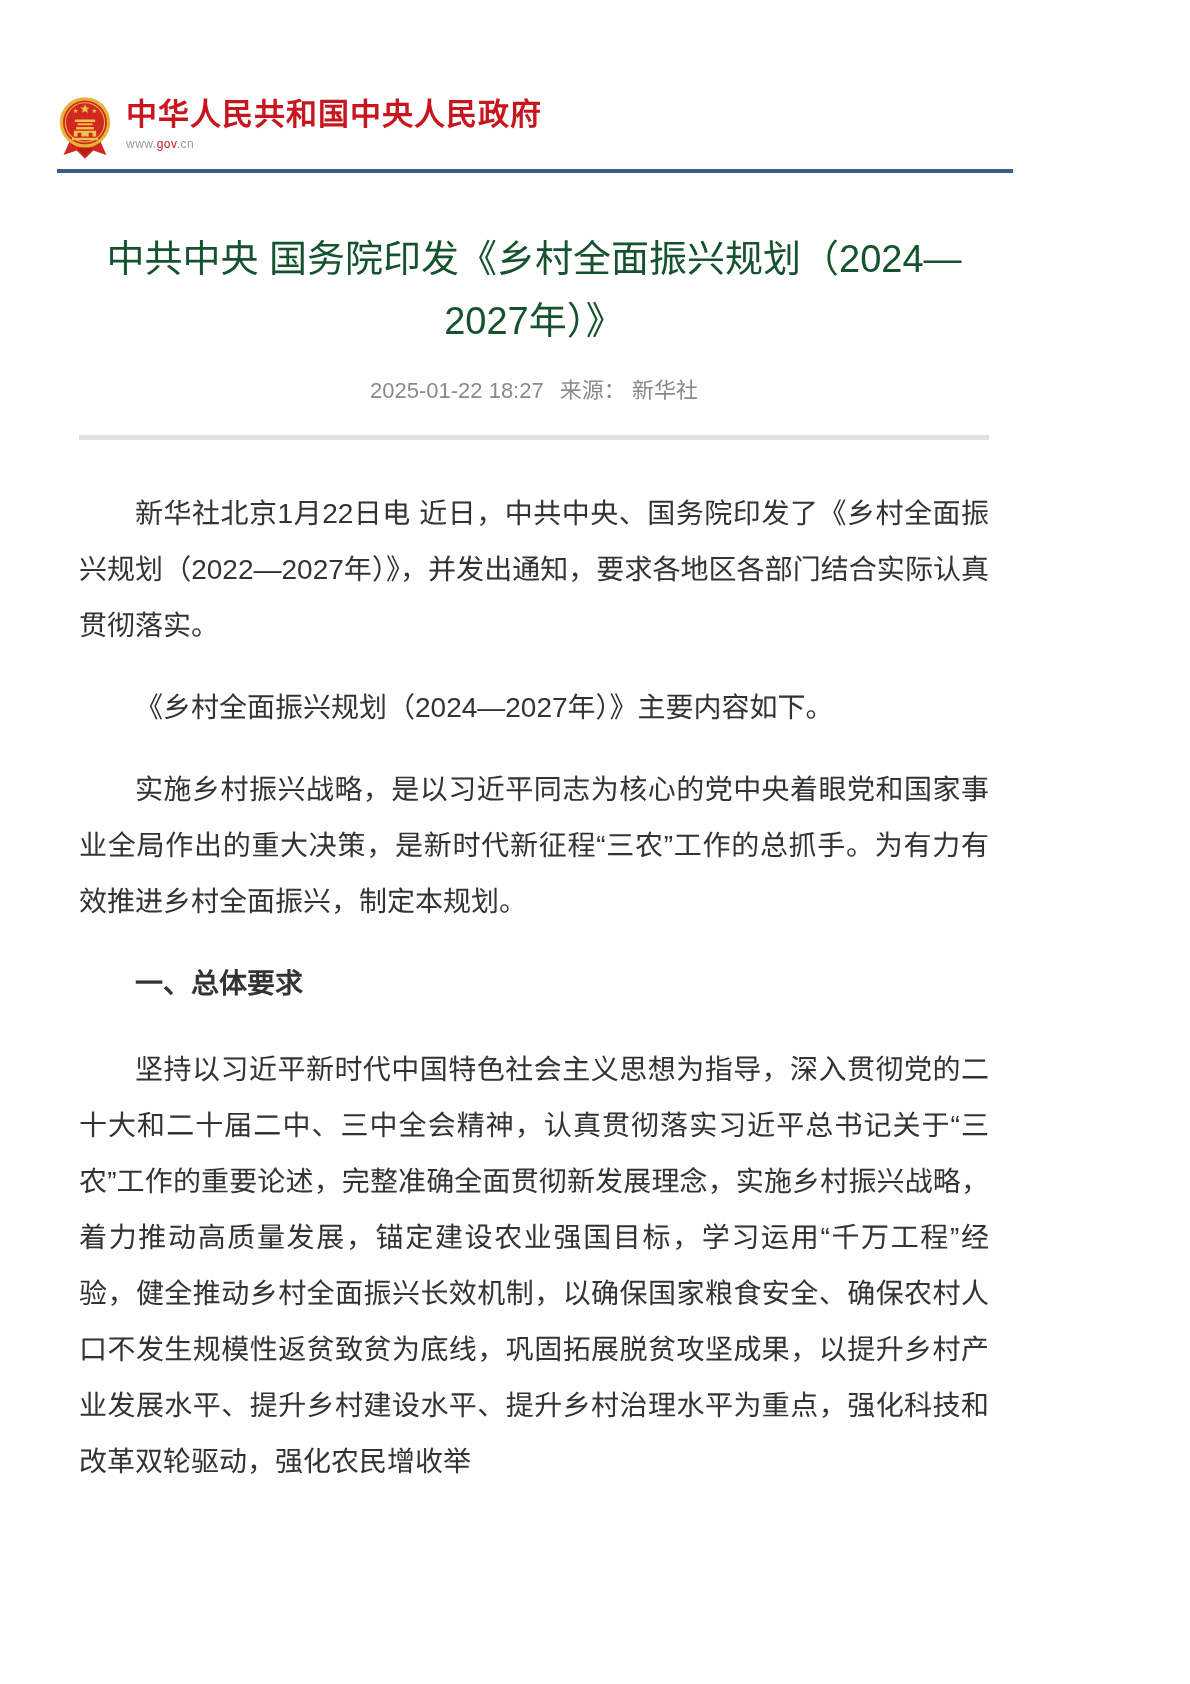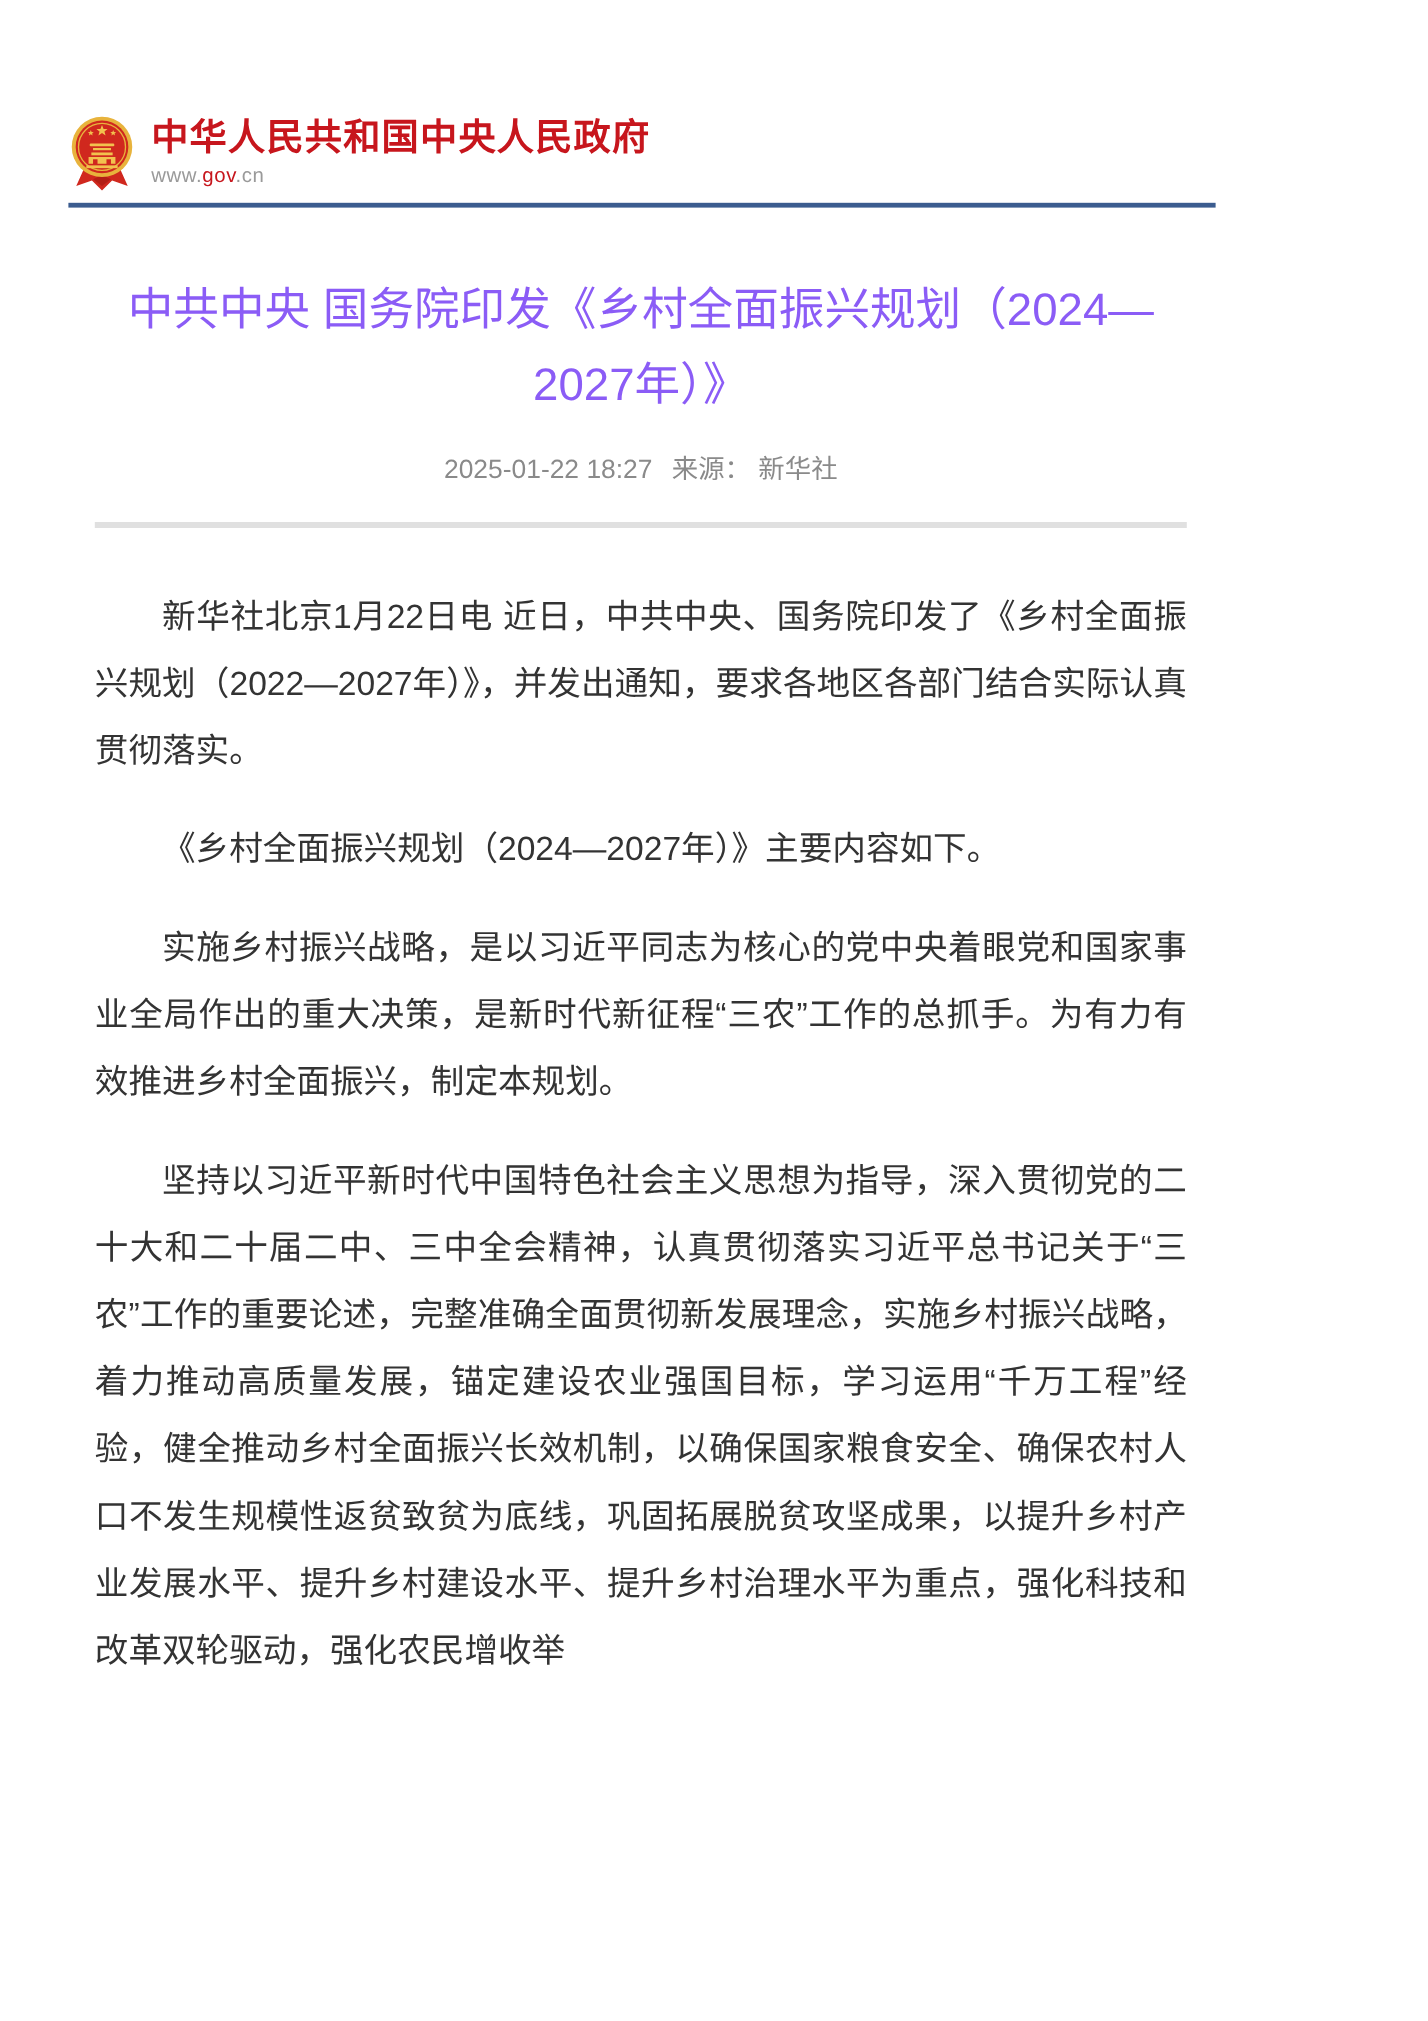--- a/index.html
+++ b/index.html
@@ -27,41 +27,41 @@
   .site-text { display: flex; flex-direction: column; justify-content: flex-start; padding-top: 2px; }
   .site-name {
     color: #c7161d;
     font-size: 31px;
     font-weight: bold;
     letter-spacing: 1px;
     line-height: 1.15;
   }
   .site-url {
     margin-top: 4px;
-    font-size: 17px;
+    font-size: 12px;
     color: #9a9a9a;
     letter-spacing: 0.5px;
   }
   .site-url .gov { color: #c7161d; }
   .header-line {
     height: 4px;
     background: #3b5c8f;
     margin: 4px 55px 0 57px;
   }
   
   .article {
     width: 910px;
     margin: 0 auto;
   }
   .article-title {
     margin: 56px 10px 0 10px;
     text-align: center;
     font-size: 38px;
     font-weight: 400;
-    color: #8b5cf6;
+    color: #14532d;
     line-height: 1.62;
   }
   .article-meta {
     margin-top: 20px;
     text-align: center;
     font-size: 22px;
     color: #8a8a8a;
   }
   .article-meta .dt { margin-right: 10px; }
   .article-meta .src-label { margin-right: 0; }
@@ -135,17 +135,18 @@
       <span class="src-label">来源：</span>
       <span class="src">新华社</span>
     </div>
 
     <div class="meta-divider"></div>
 
     <div class="article-body">
       <p>新华社北京1月22日电 近日，中共中央、国务院印发了《乡村全面振兴规划（2022—2027年）》，并发出通知，要求各地区各部门结合实际认真贯彻落实。</p>
       <p>《乡村全面振兴规划（2024—2027年）》主要内容如下。</p>
       <p>实施乡村振兴战略，是以习近平同志为核心的党中央着眼党和国家事业全局作出的重大决策，是新时代新征程“三农”工作的总抓手。为有力有效推进乡村全面振兴，制定本规划。</p>
+      <h2>一、总体要求</h2>
       <p>坚持以习近平新时代中国特色社会主义思想为指导，深入贯彻党的二十大和二十届二中、三中全会精神，认真贯彻落实习近平总书记关于“三农”工作的重要论述，完整准确全面贯彻新发展理念，实施乡村振兴战略，着力推动高质量发展，锚定建设农业强国目标，学习运用“千万工程”经验，健全推动乡村全面振兴长效机制，以确保国家粮食安全、确保农村人口不发生规模性返贫致贫为底线，巩固拓展脱贫攻坚成果，以提升乡村产业发展水平、提升乡村建设水平、提升乡村治理水平为重点，强化科技和改革双轮驱动，强化农民增收举</p>
     </div>
   </div>
 
 </div>
 
 </body></html>

